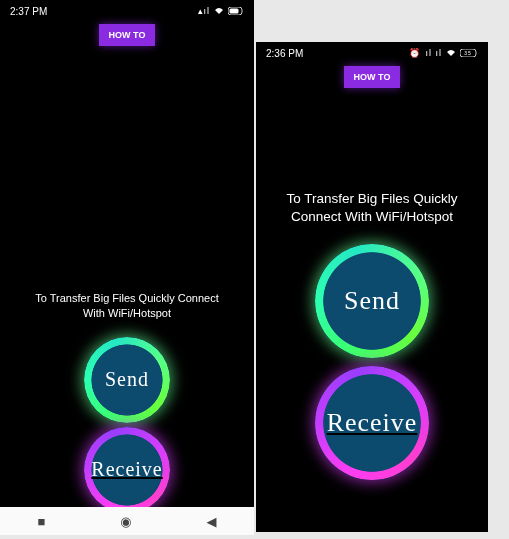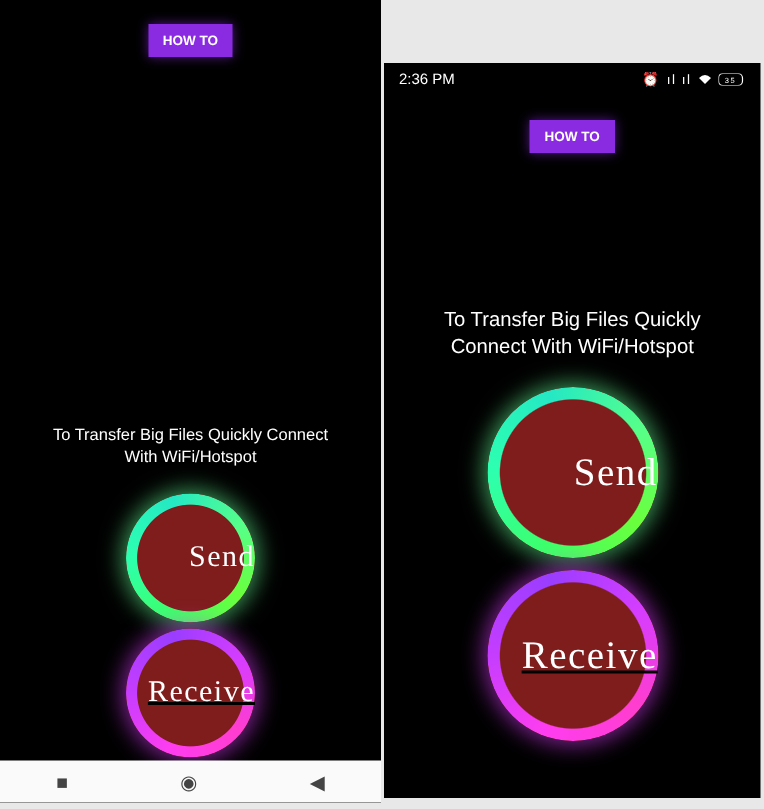--- a/index.html
+++ b/index.html
@@ -18,21 +18,21 @@
       flex-direction: column;
       overflow: hidden;
     }
     .phone-left {
       width: 254px;
       height: 535px;
       margin-top: 0;
       margin-right: 2px;
     }
     .phone-right {
-      width: 251px;
+      width: 232px;
       height: 490px;
       margin-top: 42px;
     }
     .status-bar {
       height: 22px;
       display: flex;
       justify-content: space-between;
       align-items: center;
       padding: 0 10px;
       color: #fff;
@@ -40,21 +40,21 @@
     }
     .status-time { font-weight: 500; }
     .status-icons { display: flex; gap: 4px; align-items: center; font-size: 9px; letter-spacing: 1px; }
     .howto-btn {
       background: #8a2be2;
       color: #fff;
       border: none;
       padding: 6px 10px;
       font-size: 9px;
       font-weight: bold;
-      margin: 16px auto 0;
+      margin: 2px auto 0;
       cursor: pointer;
       box-shadow: 0 0 8px rgba(138,43,226,0.6);
       display: block;
     }
     .instruction {
       color: #fff;
       text-align: center;
       font-size: 12.5px;
       padding: 0 28px;
       line-height: 1.35;
@@ -71,24 +71,24 @@
     .buttons {
       display: flex;
       flex-direction: column;
       align-items: center;
       margin-top: 14px;
     }
     .circle-btn {
       border-radius: 50%;
       display: flex;
       align-items: center;
-      justify-content: flex-end;
+      justify-content: center;
       cursor: pointer;
       position: relative;
-      background: #7f1d1d;
+      background: #0c4a6e;
     }
     .phone-left .circle-btn { width: 86px; height: 86px; margin: 2px 0; }
     .phone-right .circle-btn { width: 114px; height: 114px; margin: 4px 0; }
 
     .circle-send {
       box-shadow:
         0 0 0 6px rgba(0,255,150,0.0),
         0 0 14px 3px rgba(100,255,150,0.55);
     }
     .circle-send::before {
@@ -140,20 +140,33 @@
       justify-content: space-around;
       align-items: center;
       color: #444;
     }
     .nav-icon { font-size: 13px; }
   </style>
 </head>
 <body>
 
 <div class="phone phone-left">
+  <div class="status-bar">
+    <span class="status-time">2:37 PM</span>
+    <span class="status-icons">
+      <span>▴ıl</span>
+      <svg width="10" height="8" viewBox="0 0 10 8">
+          <path d="M5 7 L1 3 Q5 -1 9 3 Z" fill="#fff"></path>
+        </svg>
+      <svg width="16" height="8" viewBox="0 0 16 8">
+          <rect x="0" y="0" width="14" height="8" rx="3" fill="none" stroke="#fff" stroke-width="0.8"></rect>
+          <rect x="1.5" y="1.5" width="9" height="5" rx="1.5" fill="#fff"></rect>
+        </svg>
+    </span>
+  </div>
   <button class="howto-btn">HOW TO</button>
   <div class="instruction">To Transfer Big Files Quickly Connect With WiFi/Hotspot</div>
   <div class="buttons">
     <div class="circle-btn circle-send">
       <span class="circle-label">Send</span>
     </div>
     <div class="circle-btn circle-receive">
       <span class="circle-label">Receive</span>
     </div>
   </div>

